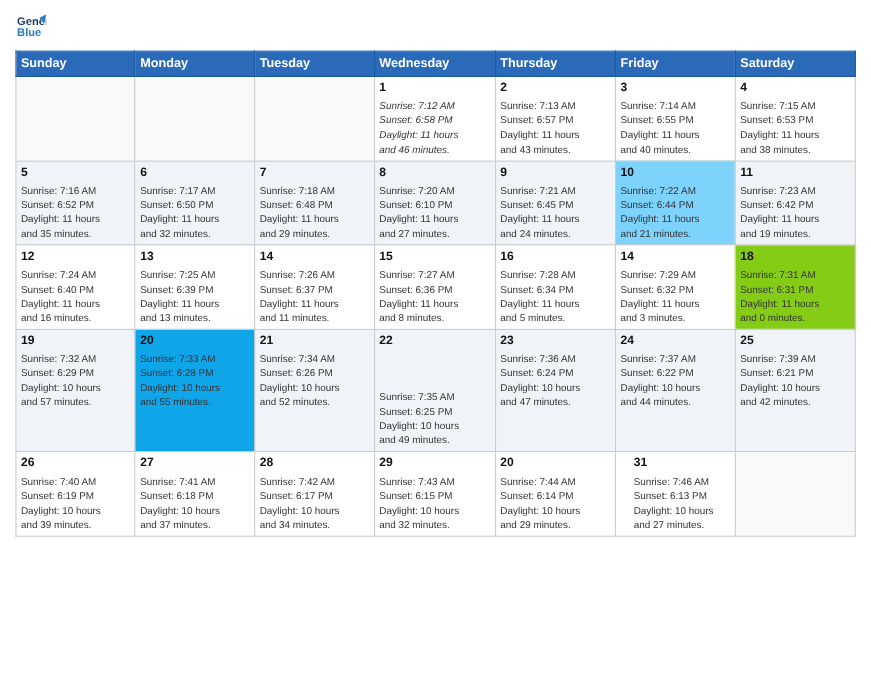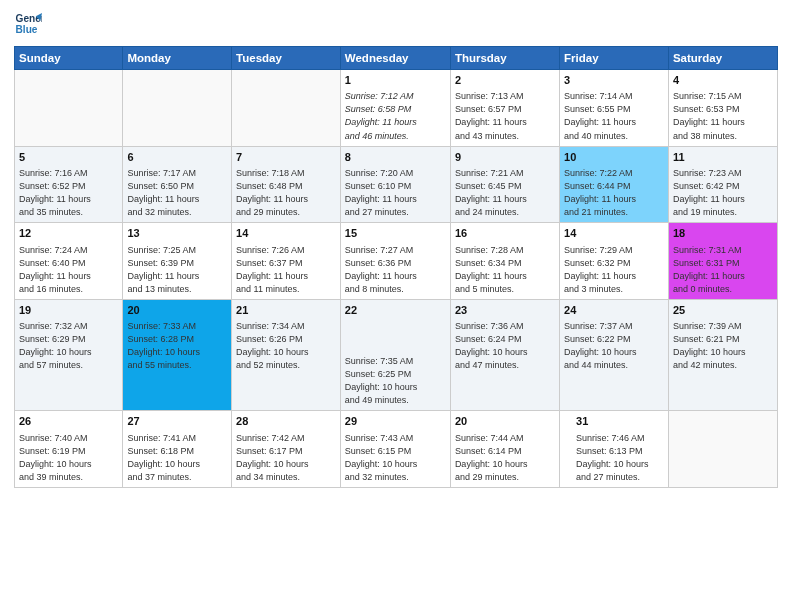--- a/index.html
+++ b/index.html
@@ -236,21 +236,21 @@
 Daylight: 11 hours
 and 5 minutes.</div>
           </td>
           <td style="background: rgb(255, 255, 255);">
             <span class="day-number">14</span>
             <div class="day-info" style="white-space: pre-line;">Sunrise: 7:29 AM
 Sunset: 6:32 PM
 Daylight: 11 hours
 and 3 minutes.</div>
           </td>
-          <td style="background: #d946ef;">
+          <td style="background: #84cc16;">
             <span class="day-number">18</span>
             <div class="day-info" style="white-space: pre-line;">Sunrise: 7:31 AM
 Sunset: 6:31 PM
 Daylight: 11 hours
 and 0 minutes.</div>
           </td>
         </tr>
         <tr>
           <td style="background: rgb(240, 244, 248);">
             <span class="day-number">19</span>

